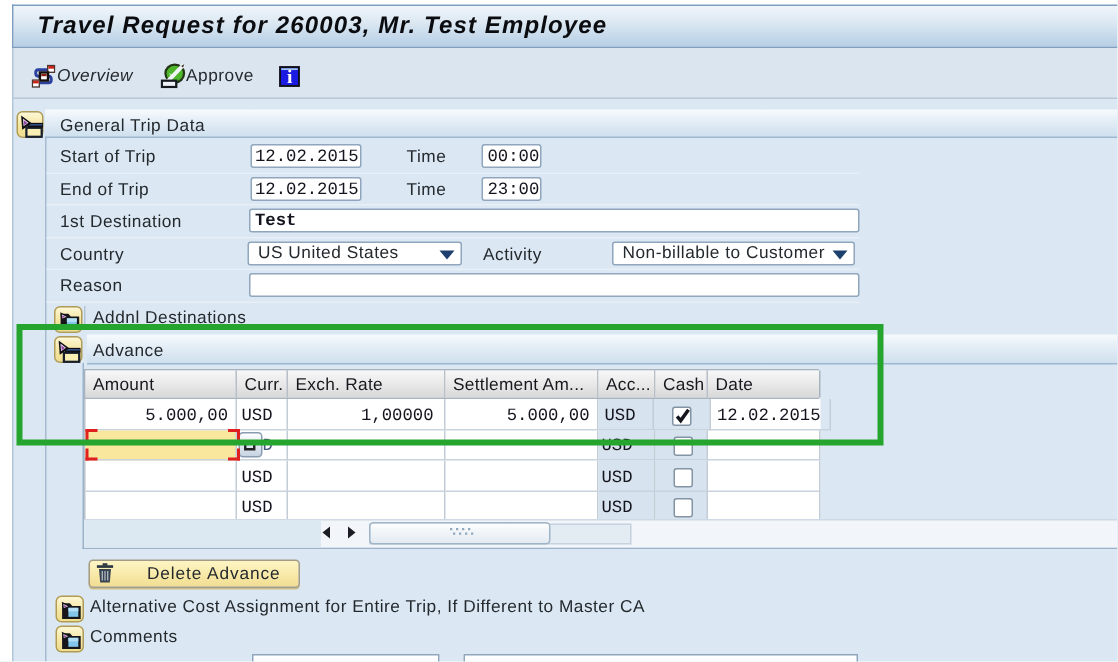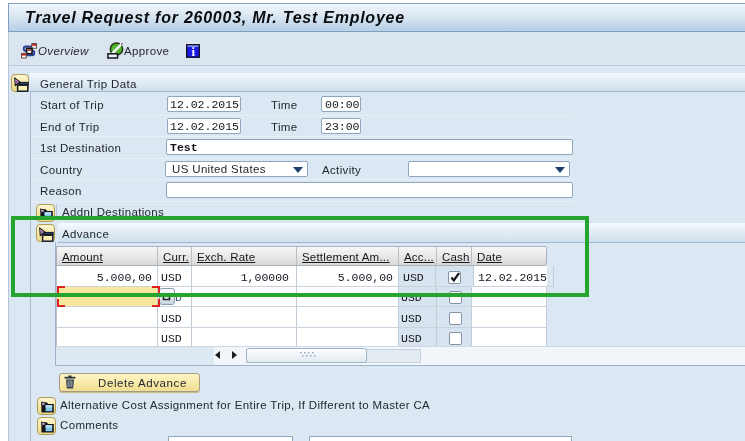--- a/index.html
+++ b/index.html
@@ -6,21 +6,21 @@
   body{width:745px;height:441px;overflow:hidden;background:#ffffff;
        font-family:"Liberation Sans",sans-serif;}
   #stage{position:relative;width:745px;height:441px;background:#ffffff;}
   .abs{position:absolute;}
   .lbl{font-size:11.5px;color:#24292e;white-space:nowrap;letter-spacing:0.35px;}
   .mono{font-family:"Liberation Mono",monospace;font-size:11.5px;color:#14141e;white-space:nowrap;}
   .inp{background:#ffffff;border:1px solid #8fa6bd;border-radius:2px;box-sizing:border-box;}
   .traybar{background:linear-gradient(#f6fafd,#e3edf6 45%,#cfe0ee);border-bottom:1px solid #9db7cf;}
   .icbtn{background:linear-gradient(#fdf7d4,#f4e49c 60%,#eedd8e);border:1px solid #b19c55;border-radius:4px;box-sizing:border-box;}
   .hdrcell{background:linear-gradient(#f7f7f7,#e9e9e9 50%,#d8d8d8);border-right:1px solid #b9bfc6;box-sizing:border-box;
-           font-size:11.5px;color:#17171d;padding:4px 0 0 5px;letter-spacing:0.2px;text-decoration:underline;}
+           font-size:11.5px;color:#17171d;padding:4px 0 0 5px;letter-spacing:0.2px;}
   .cell{box-sizing:border-box;border-right:1px solid #c3cdd7;border-bottom:1px solid #c9d3dd;}
   .ro{background:#d7e3ee;}
   .cbx{width:13px;height:13px;background:#fff;border:1px solid #8494a4;border-radius:2px;box-sizing:border-box;}
 </style>
 </head>
 <body>
 <div id="stage">
 
   <div class="abs" style="left:8px;top:66px;width:737px;height:375px;background:#dbe7f2;border-left:1px solid #b3c6d8;"></div>
 
@@ -93,20 +93,21 @@
   <div class="abs lbl" style="left:40px;top:142px;">1st Destination</div>
   <div class="abs inp" style="left:166px;top:139px;width:407px;height:16px;"></div>
   <div class="abs mono" style="left:170px;top:141px;font-weight:bold;">Test</div>
 
   <div class="abs lbl" style="left:40px;top:164px;">Country</div>
   <div class="abs inp" style="left:165px;top:161px;width:143px;height:16px;"></div>
   <div class="abs lbl" style="left:172px;top:163px;">US United States</div>
   <div class="abs" style="left:293px;top:167px;width:0;height:0;border-left:5px solid transparent;border-right:5px solid transparent;border-top:6px solid #1c3f6e;"></div>
   <div class="abs lbl" style="left:322px;top:164px;">Activity</div>
   <div class="abs inp" style="left:408px;top:161px;width:162px;height:16px;"></div>
+  <div class="abs lbl" style="left:415px;top:163px;">Non-billable to Customer</div>
   <div class="abs" style="left:555px;top:167px;width:0;height:0;border-left:5px solid transparent;border-right:5px solid transparent;border-top:6px solid #1c3f6e;"></div>
 
   <div class="abs lbl" style="left:40px;top:185px;">Reason</div>
   <div class="abs inp" style="left:166px;top:182px;width:407px;height:16px;"></div>
 
   <div class="abs icbtn" style="left:36px;top:204px;width:19px;height:18px;">
     <svg width="17" height="16" viewBox="0 0 17 16" style="position:absolute;left:1px;top:1px;">
       <path d="M2.4 3.2 h5.2 l1.6 1.8 h5.6 v8.6 h-12.4 Z" fill="#15151a"></path>
       <rect x="6.6" y="6.2" width="6.6" height="6" fill="#82c6ec"></rect>
       <rect x="6.6" y="6.2" width="6.6" height="2.4" fill="#b4dff5"></rect>

